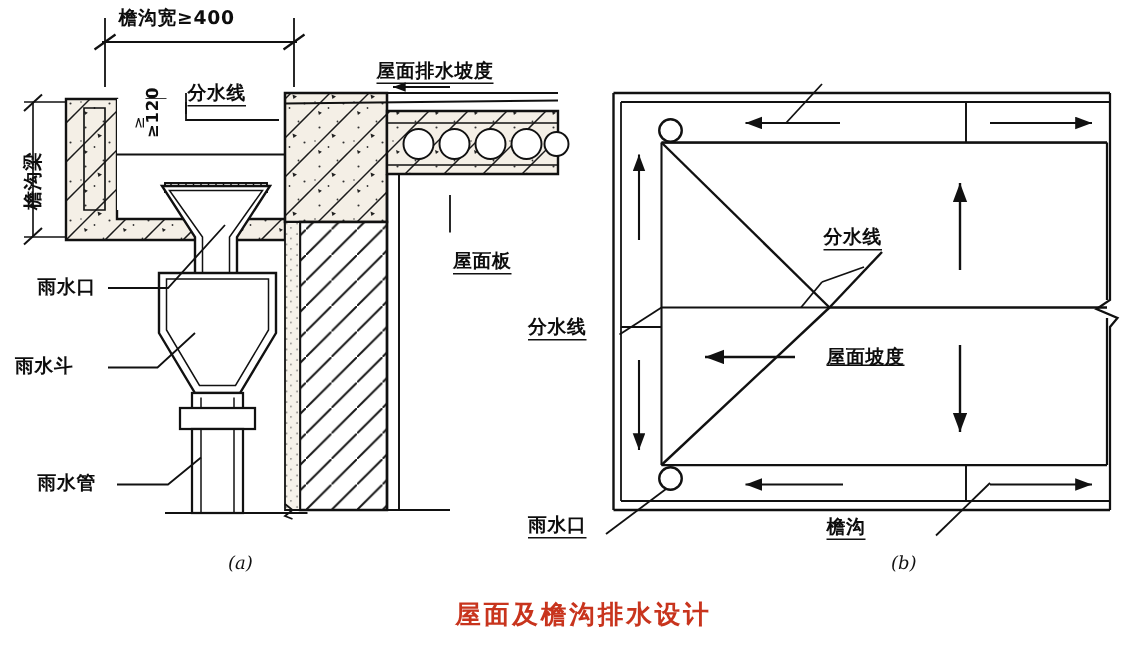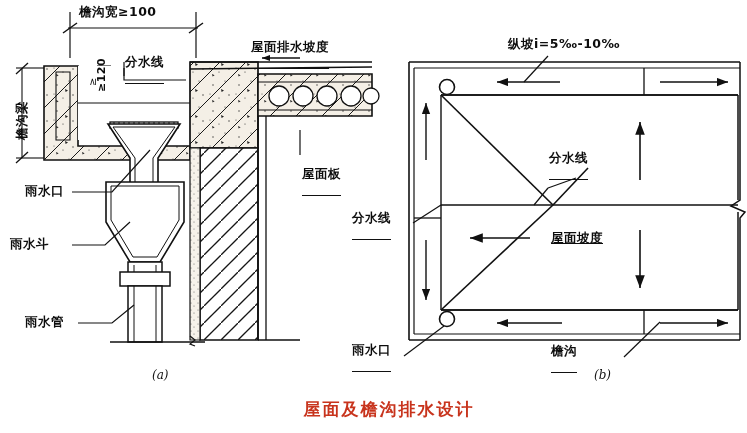--- a/index.html
+++ b/index.html
@@ -37,21 +37,21 @@
     position:absolute;
     left:13px;right:0;
     text-align:center;
     font-family:"DejaVu Sans","Liberation Sans",sans-serif;
     font-weight:bold;
     font-size:17px;
     letter-spacing:2px;
     color:#c8341d;
     padding-left:18px;
   }
-  .underline{border-bottom:1.6px solid #111;padding-bottom:14px;}
+  .underline{border-bottom:1.6px solid #111;padding-bottom:1px;}
 </style>
 </head>
 <body>
 
 <div id="stage">
 
 <svg width="747" height="433" viewBox="0 0 747 433">
   <defs>
 
     <pattern id="concrete" width="26" height="26" patternUnits="userSpaceOnUse" patternTransform="rotate(0)">
@@ -288,41 +288,40 @@
 
       <path d="M413,223 L441,205"></path>
 
       <path d="M404,356 L444,326"></path>
 
       <path name="gutter" d="M624,357 L660,322"></path>
     </g>
   </g>
 </svg>
 
-<div class="lbl lbl-md" style="left:79px;top:6px;">檐沟宽≥100</div>
+<div class="lbl lbl-md" style="left:79px;top:6px;">檐沟宽≥400</div>
 
 <div class="lbl lbl-sm vert" style="left:96px;top:92px;">≥120</div>
 
 <div class="lbl lbl-md vert" style="left:16px;top:140px;">檐沟梁</div>
 
 <div class="lbl lbl-md underline" style="left:125px;top:56px;">分水线</div>
 
 <div class="lbl lbl-md underline" style="left:251px;top:41px;">屋面排水坡度</div>
 
 <div class="lbl lbl-md underline" style="left:302px;top:141px;margin-top:27px;">屋面板</div>
 
 <div class="lbl lbl-md" style="left:25px;top:185px;">雨水口</div>
 
 <div class="lbl lbl-md" style="left:10px;top:238px;">雨水斗</div>
 
 <div class="lbl lbl-md" style="left:25px;top:316px;">雨水管</div>
 
 <div class="fig-cap" style="left:152px;top:368px;">(a)</div>
 
-<div class="lbl lbl-md" style="left:508px;top:38px;">纵坡i=5‰-10‰</div>
 
 <div class="lbl lbl-md underline" style="left:549px;top:152px;">分水线</div>
 
 <div class="lbl lbl-md underline" style="left:352px;top:212px;">分水线</div>
 
 <div class="lbl lbl-md" style="left:551px;top:232px;text-decoration:underline;">屋面坡度</div>
 
 <div class="lbl lbl-md underline" style="left:352px;top:344px;">雨水口</div>
 
 <div class="lbl lbl-md underline" style="left:551px;top:345px;">檐沟</div>

